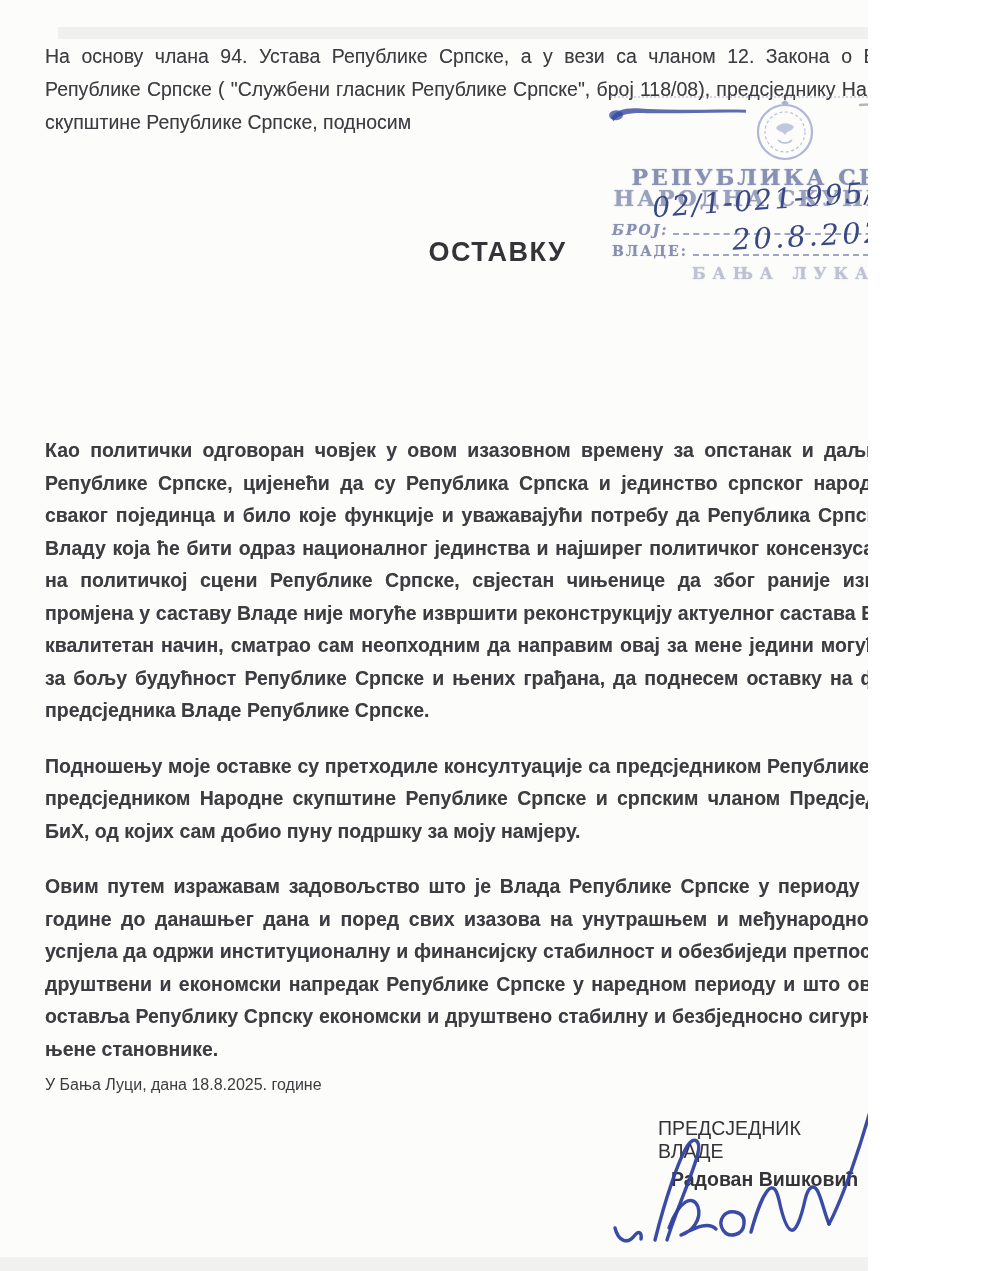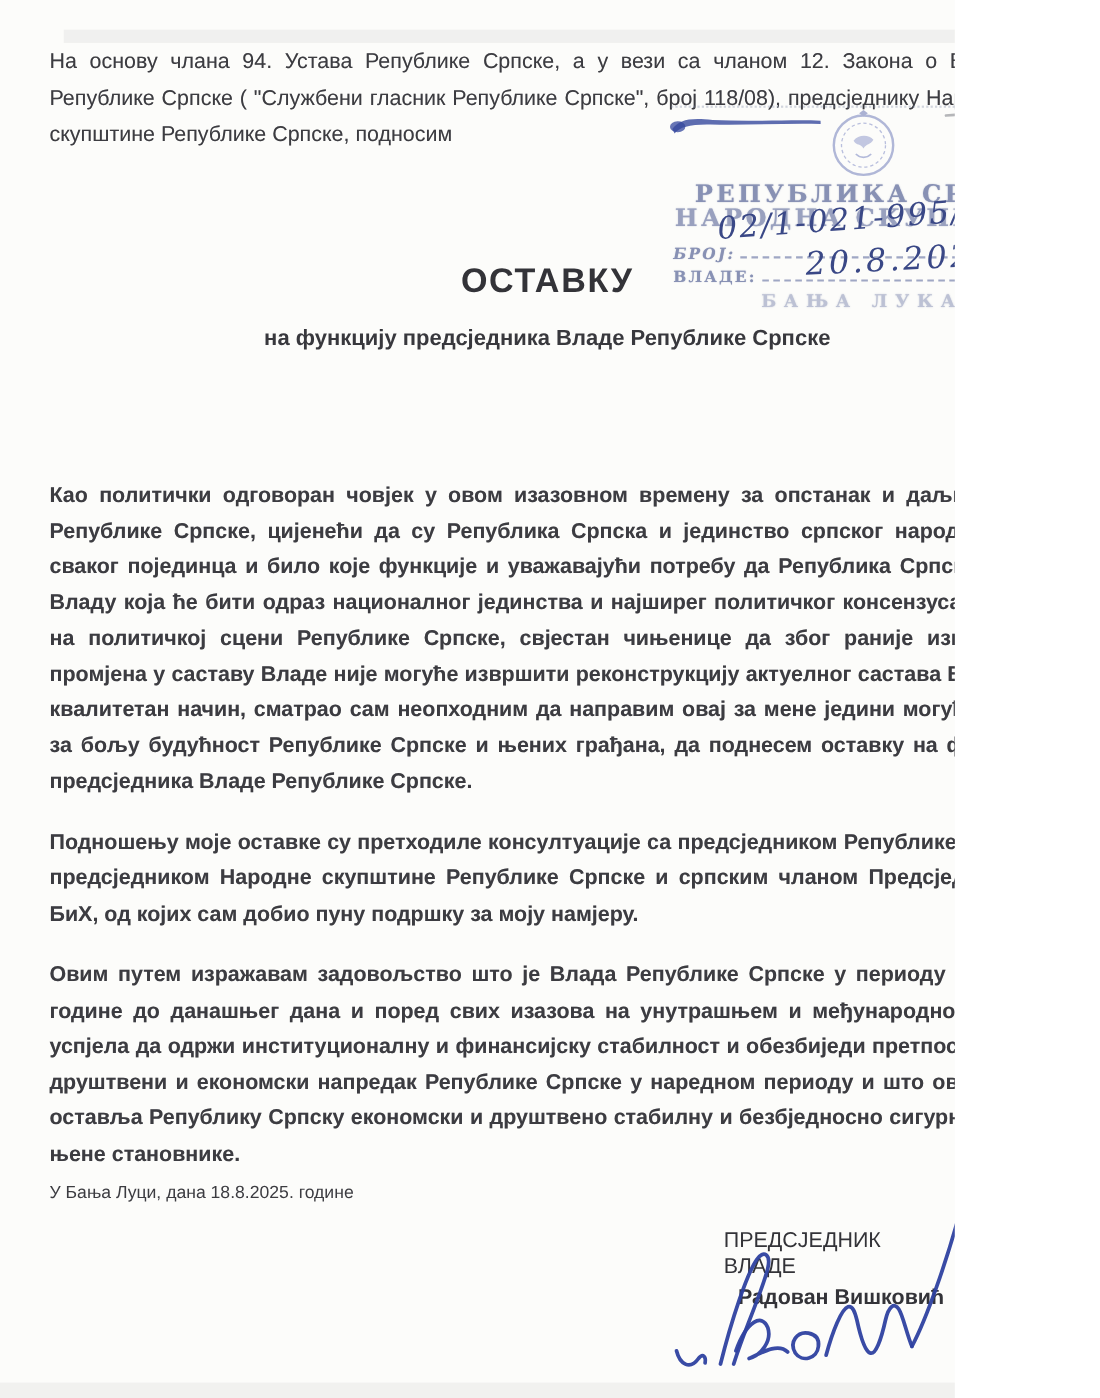--- a/index.html
+++ b/index.html
@@ -21,21 +21,21 @@
   .scan-band-top{position:absolute;left:58px;top:27px;width:928px;height:12px;background:#ebebe9;opacity:.7;}
   .scan-band-bottom{position:absolute;left:0;top:1257px;width:1000px;height:14px;background:#eeeeec;opacity:.8;}
 
   .intro{
     position:absolute;left:45px;top:40px;width:876px;
     font-size:19.5px;line-height:33px;text-align:justify;
     text-shadow:0 0 .5px rgba(60,60,65,.35);
   }
   .doc-title{
     position:absolute;left:45px;top:237px;width:905px;text-align:center;
-    font-size:31px;font-weight:bold;letter-spacing:1.5px;color:#333338;
+    font-size:27px;font-weight:bold;letter-spacing:1.5px;color:#333338;
   }
   .doc-subtitle{
     position:absolute;left:45px;top:297px;width:905px;text-align:center;
     font-size:20px;font-weight:bold;color:#38383d;
   }
   .body-text{
     position:absolute;left:45px;top:434px;width:905px;
     font-size:19.5px;line-height:32.5px;text-align:justify;
     text-shadow:0 0 .5px rgba(60,60,65,.3);
   }
@@ -127,21 +127,20 @@
 
     <div class="stamp-row date">
       <span>ВЛАДЕ:</span><span class="dashes d"></span>
     </div>
     <div class="hand date">20.8.2025.</div>
 
     <div class="city">БАЊА ЛУКА</div>
   </div>
 
   <div class="doc-title">ОСТАВКУ</div>
-  <div class="doc-subtitle">на функцију предсједника Владе Републике Српске</div>
 
   <div class="body-text">
     <p>Као политички одговоран човјек у овом изазовном времену за опстанак и даљи развој Републике Српске, цијенећи да су Република Српска и јединство српског народа изнад сваког појединца и било које функције и уважавајући потребу да Република Српска треба Владу која ће бити одраз националног јединства и најширег политичког консензуса, актера на политичкој сцени Републике Српске, свјестан чињенице да због раније извршених промјена у саставу Владе није могуће извршити реконструкцију актуелног састава Владе на квалитетан начин, сматрао сам неопходним да направим овај за мене једини могући потез за бољу будућност Републике Српске и њених грађана, да поднесем оставку на функцију предсједника Владе Републике Српске.</p>
     <p>Подношењу моје оставке су претходиле консултуације са предсједником Републике Српске, предсједником Народне скупштине Републике Српске и српским чланом Предсједништва БиХ, од којих сам добио пуну подршку за моју намјеру.</p>
     <p>Овим путем изражавам задовољство што је Влада Републике Српске у периоду од 2018. године до данашњег дана и поред свих изазова на унутрашњем и међународном плану успјела да одржи институционалну и финансијску стабилност и обезбиједи претпоставке за друштвени и економски напредак Републике Српске у наредном периоду и што ова Влада оставља Републику Српску економски и друштвено стабилну и безбједносно сигурну за све њене становнике.</p>
   </div>
 
   <div class="place-date">У Бања Луци, дана 18.8.2025. године</div>
   <div class="sig-title">ПРЕДСЈЕДНИК ВЛАДЕ</div>
   <div class="sig-name">Радован Вишковић</div>

